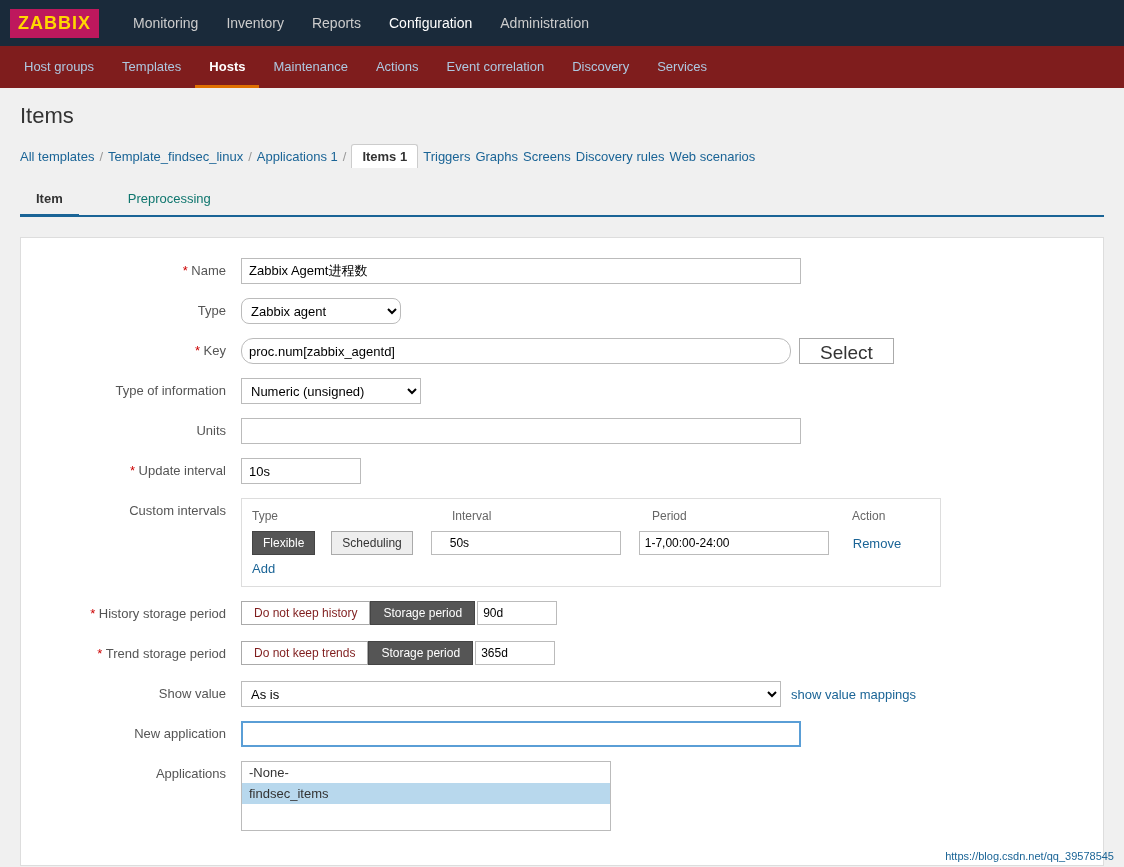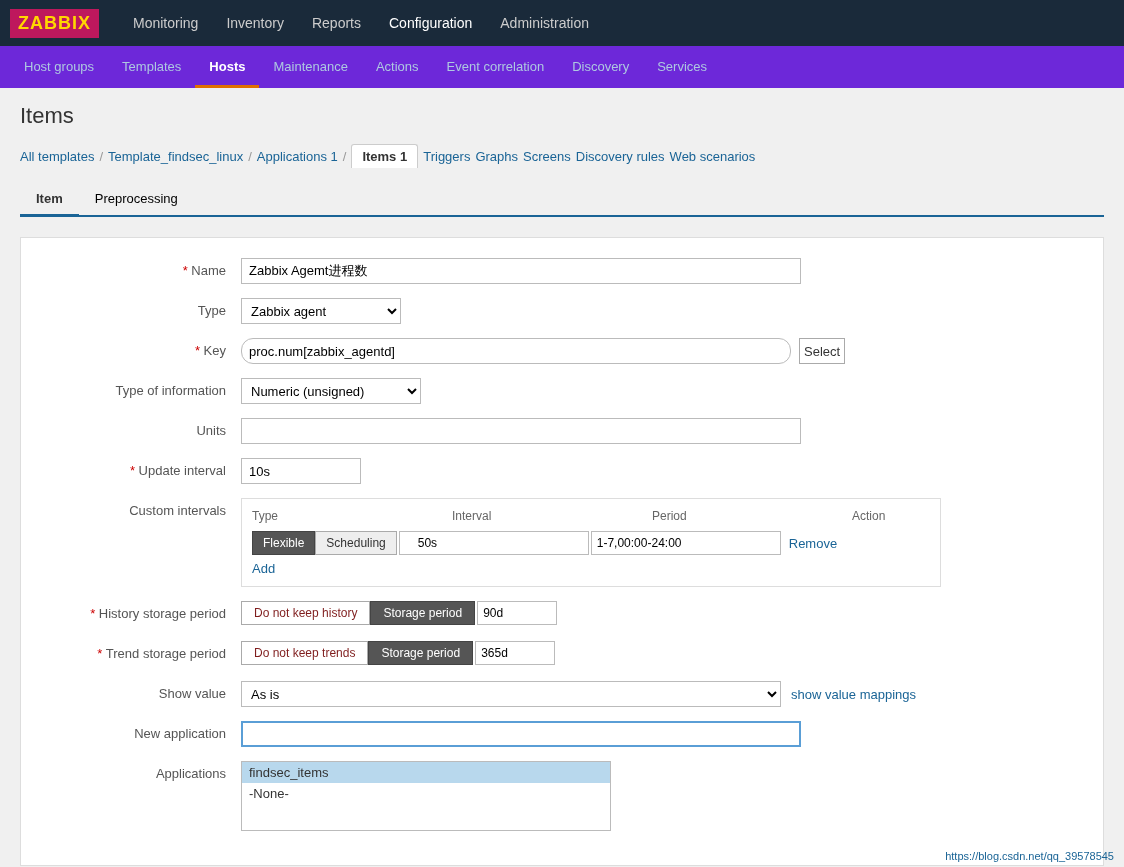--- a/index.html
+++ b/index.html
@@ -29,21 +29,21 @@
       padding: 0 14px;
       height: 46px;
       line-height: 46px;
       cursor: pointer;
       font-size: 14px;
     }
     .top-nav-item.active { color: #fff; }
 
     
     .second-nav {
-      background: #6d28d9;
+      background: #7f1d1d;
       display: flex;
       align-items: center;
       padding: 0 10px;
       height: 42px;
     }
     .second-nav-item {
       color: #aec8e0;
       padding: 0 14px;
       height: 42px;
       line-height: 42px;
@@ -90,25 +90,26 @@
       color: #333;
       font-weight: bold;
       border-radius: 3px 3px 0 0;
     }
 
     
     .tabs-row {
       display: flex;
       border-bottom: 2px solid #1a6496;
       margin-bottom: 20px;
+      gap: 33px;
     }
     .tab-item {
       padding: 8px 16px;
       cursor: pointer;
-      color: #000000;
+      color: #0f766e;
       font-size: 13px;
       border-bottom: 3px solid transparent;
       margin-bottom: -2px;
     }
     .tab-item.active {
       color: #333;
       border-bottom: 3px solid #1a6496;
       font-weight: bold;
     }
 
@@ -155,23 +156,23 @@
       height: 26px;
       background: #fff;
       cursor: pointer;
     }
 
     
     .key-row { display: flex; align-items: center; gap: 8px; }
     .btn-select {
       background: #fff;
       border: 1px solid #aaa;
-      padding: 3px 4px;
-      cursor: pointer;
-      font-size: 13px;
+      padding: 3px 20px;
+      cursor: pointer;
+      font-size: 19px;
       height: 26px;
       color: #333;
     }
 
     
     .custom-intervals {
       border: 1px solid #ddd;
       padding: 10px;
       width: 700px;
     }
@@ -180,21 +181,21 @@
       gap: 0;
       margin-bottom: 8px;
       font-size: 12px;
       color: #666;
     }
     .intervals-col-type { width: 200px; }
     .intervals-col-interval { width: 200px; }
     .intervals-col-period { width: 200px; }
     .intervals-col-action { flex: 1; }
 
-    .interval-row { display: flex; align-items: center; gap: 0; margin-bottom: 6px; }
+    .interval-row { display: flex; align-items: center; gap: 16px; margin-bottom: 6px; }
     .btn-toggle {
       padding: 3px 10px;
       font-size: 12px;
       cursor: pointer;
       height: 24px;
       border: 1px solid #aaa;
     }
     .btn-toggle.active {
       background: #555;
       color: #fff;
@@ -359,21 +360,21 @@
 
   <div class="form-container">
 
     <div class="form-row">
       <div class="form-label required">Name</div>
       <input type="text" class="form-control wide" value="Zabbix Agemt进程数" style="">
     </div>
 
     <div class="form-row">
       <div class="form-label">Type</div>
-      <select class="form-select" style="width:160px;">
+      <select class="form-select" style="width:160px;border-radius:8px;">
         <option>Zabbix agent</option>
       </select>
     </div>
 
     <div class="form-row">
       <div class="form-label required">Key</div>
       <div class="key-row">
         <input type="text" class="form-control" style="width: 550px; border-radius: 12px;" value="proc.num[zabbix_agentd]">
         <button class="btn-select">Select</button>
       </div>
@@ -447,21 +448,21 @@
     </div>
 
     <div class="form-row">
       <div class="form-label">New application</div>
       <input type="text" class="new-app-input" style="">
     </div>
 
     <div class="form-row">
       <div class="form-label">Applications</div>
       <div class="applications-list">
+        <div class="app-list-item">-None-</div>
         <div class="app-list-item selected">findsec_items</div>
-        <div class="app-list-item">-None-</div>
       </div>
     </div>
 
   </div>
 </div>
 
 <div class="bottom-url">https://blog.csdn.net/qq_39578545</div>
 
 </body></html>

